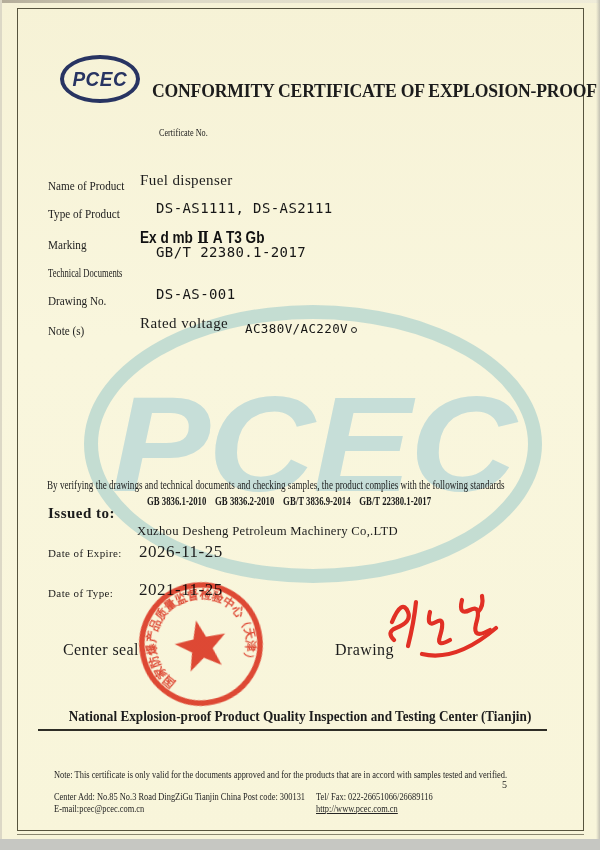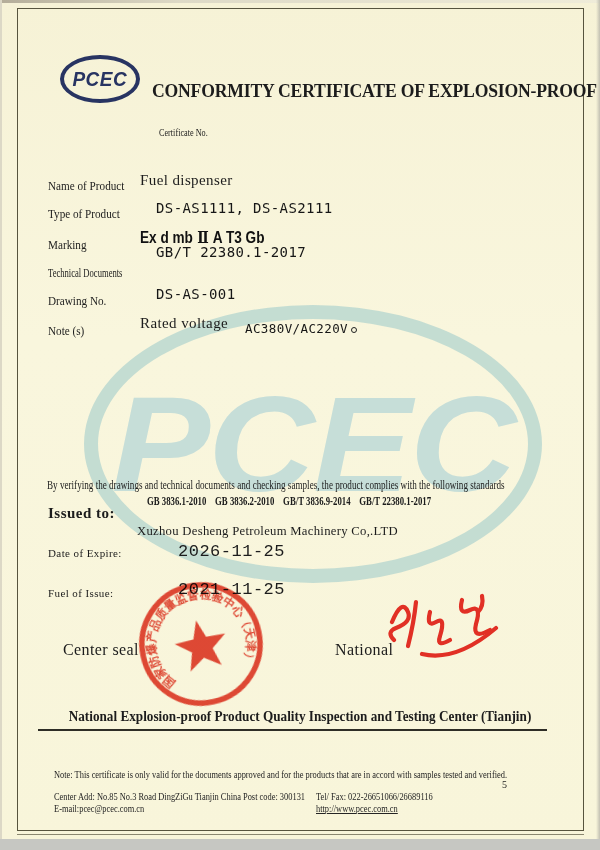--- a/index.html
+++ b/index.html
@@ -49,22 +49,22 @@
         font-size:148px;color:#c6ded8;letter-spacing:-2px;transform:scaleY(.92);line-height:1;}
 
   .intro{left:47px;top:478px;font-size:12px;transform:scaleX(.76);transform-origin:left;
         white-space:nowrap;z-index:2;}
   .standards{left:147px;top:494px;font-size:12.5px;font-weight:600;transform:scaleX(.70);
         transform-origin:left;white-space:pre;z-index:2;}
   .issuedto-label{left:48px;top:505px;font-size:15px;letter-spacing:.5px;z-index:2;font-weight:bold;}
   .company{left:137px;top:523px;font-size:13.5px;letter-spacing:.3px;transform:scaleX(.94);
         transform-origin:left;white-space:nowrap;z-index:2;}
   .date-label{left:48px;font-size:11px;letter-spacing:.4px;z-index:2;white-space:nowrap;}
-  .date-val{left:139px;font-family:Liberation Mono, monospace;font-weight:500;font-size:17px;
-        letter-spacing:.5px;z-index:1;white-space:nowrap;margin-left:39px;}
+  .date-val{left:139px;font-family:Liberation Serif, serif;font-weight:500;font-size:17px;
+        letter-spacing:.5px;z-index:1;white-space:nowrap;}
 
   .seal{left:136px;top:579px;width:130px;height:130px;z-index:3;opacity:.92;
         mix-blend-mode:multiply;transform:rotate(-12deg);filter:blur(.3px);}
   .signoff-label{font-size:16px;letter-spacing:.4px;z-index:2;white-space:nowrap;}
   .signature{left:378px;top:588px;width:130px;height:85px;z-index:2;}
 
   .center-name{left:20px;top:708px;width:560px;text-align:center;font-weight:700;font-size:15px;
         transform:scaleX(.88);white-space:nowrap;}
   .heading-rule{left:38px;top:729px;width:509px;height:1.5px;background:#2e2d26;}
 
@@ -120,36 +120,36 @@
 
   <div class="abs intro">By verifying the drawings and technical documents and checking samples, the product complies with the following standards</div>
   <div class="abs standards">GB 3836.1-2010    GB 3836.2-2010    GB/T 3836.9-2014    GB/T 22380.1-2017</div>
 
   <div class="abs issuedto-label">Issued to:</div>
   <div class="abs company">Xuzhou Desheng Petroleum Machinery Co,.LTD</div>
 
   <div class="abs date-label" style="top:547px">Date of Expire:</div>
   <div class="abs date-val" style="top:542px">2026-11-25</div>
 
-  <div class="abs date-label" style="top:587px">Fuel of Issue:</div>
+  <div class="abs date-label" style="top:587px">Date of Type:</div>
   <div class="abs date-val" style="top:580px">2021-11-25</div>
 
   <svg class="abs seal" viewBox="0 0 130 130" width="130" height="130" xmlns="http://www.w3.org/2000/svg">
     <circle cx="65" cy="65" r="59" fill="none" stroke="#e23b2b" stroke-width="5.5"></circle>
     <defs>
       <path id="sealarc" d="M 32.7,97.3 A 45.7,45.7 0 1 1 97.3,97.3" fill="none"></path>
     </defs>
     <text font-size="12" fill="#e23b2b" font-weight="700">
       <textPath href="#sealarc" startOffset="0" textLength="208" lengthAdjust="spacingAndGlyphs">国家防爆产品质量监督检验中心（天津）</textPath>
     </text>
     <polygon fill="#e23b2b" points="65,41 71.5,59.1 90.7,59.7 75.5,71.4 80.9,89.8 65,79 49.1,89.8 54.5,71.4 39.3,59.7 58.5,59.1"></polygon>
   </svg>
 
   <div class="abs signoff-label" style="left:63px;top:641px">Center seal</div>
-  <div class="abs signoff-label" style="left:335px;top:641px">National</div>
+  <div class="abs signoff-label" style="left:335px;top:641px">Drawing</div>
 
   <svg class="abs signature" viewBox="0 0 130 85" width="130" height="85" xmlns="http://www.w3.org/2000/svg" fill="none" stroke="#e0261c" stroke-width="4.2" stroke-linecap="round" stroke-linejoin="round" opacity=".95" aria-label="刘红光">
     <path d="M14 34 Q24 10 30 24 Q34 34 18 40 Q8 44 16 52"></path>
     <path d="M38 14 Q36 34 30 58"></path>
     <path d="M52 24 Q48 40 58 34 Q68 28 62 48 Q58 60 72 52"></path>
     <path d="M84 12 Q80 28 92 22 Q104 16 98 36 Q94 52 112 42"></path>
     <path d="M44 66 Q78 74 118 40"></path>
     <path d="M104 8 Q106 18 100 24"></path>
   </svg>
 

